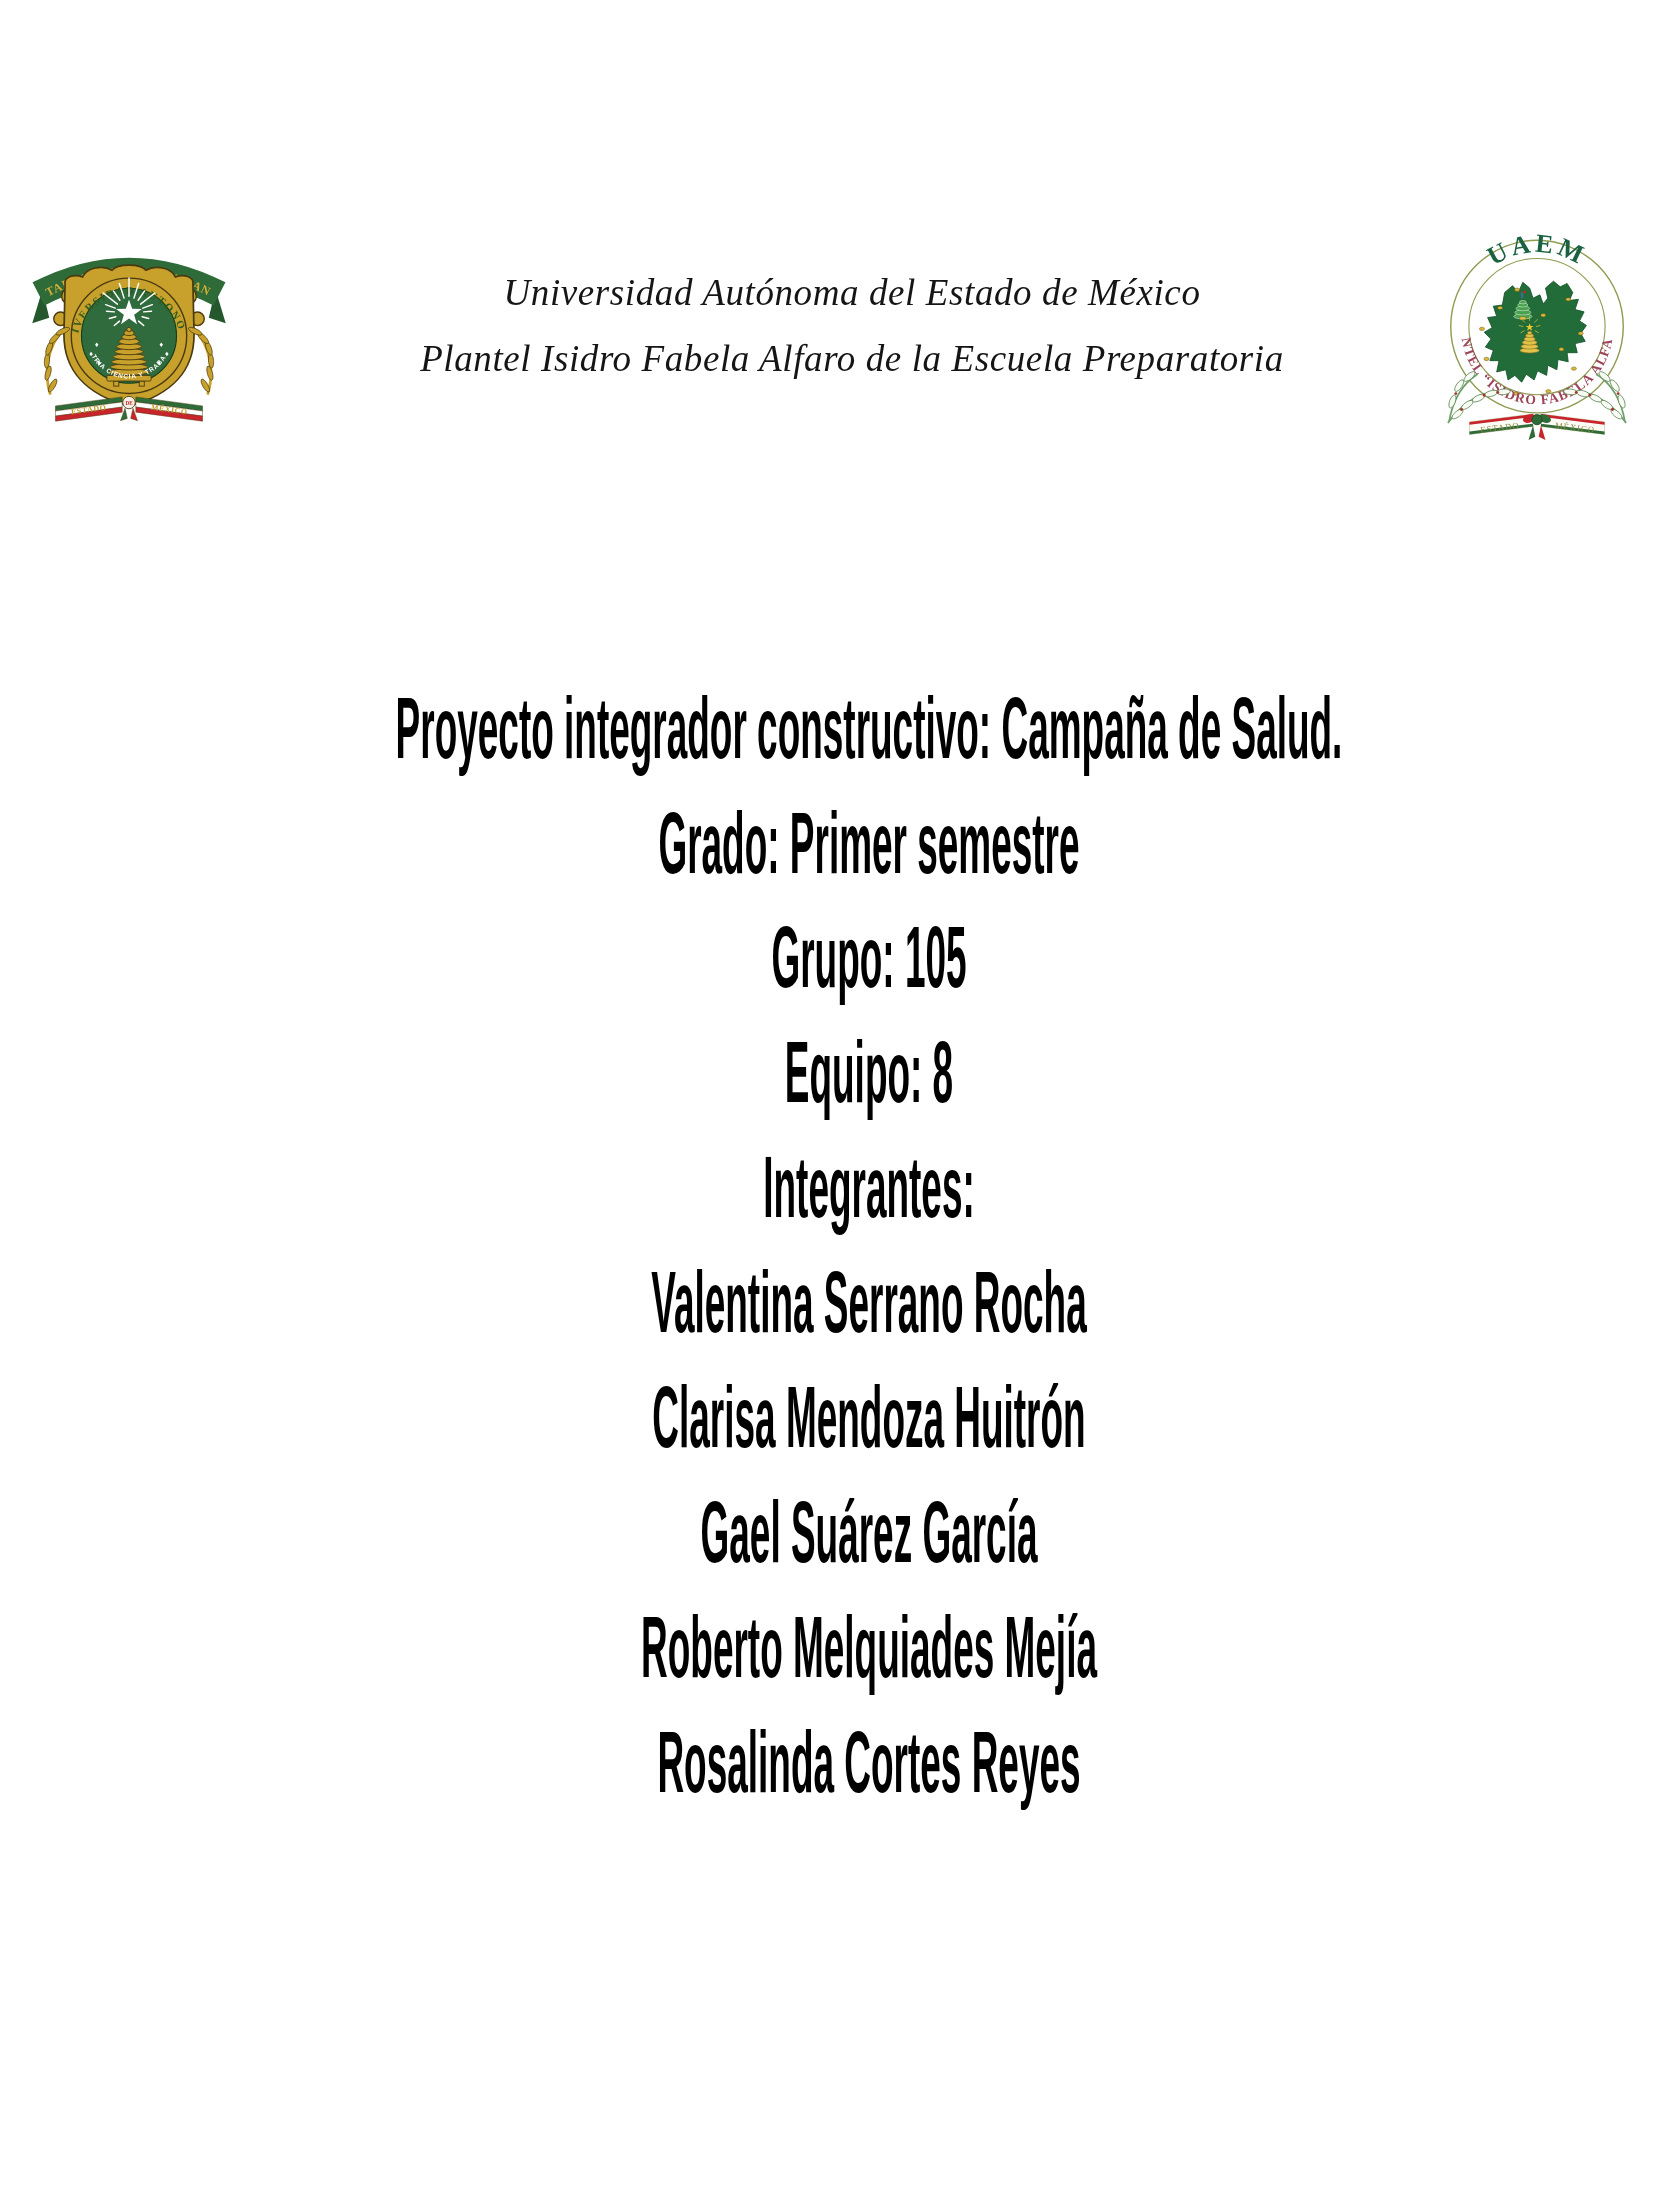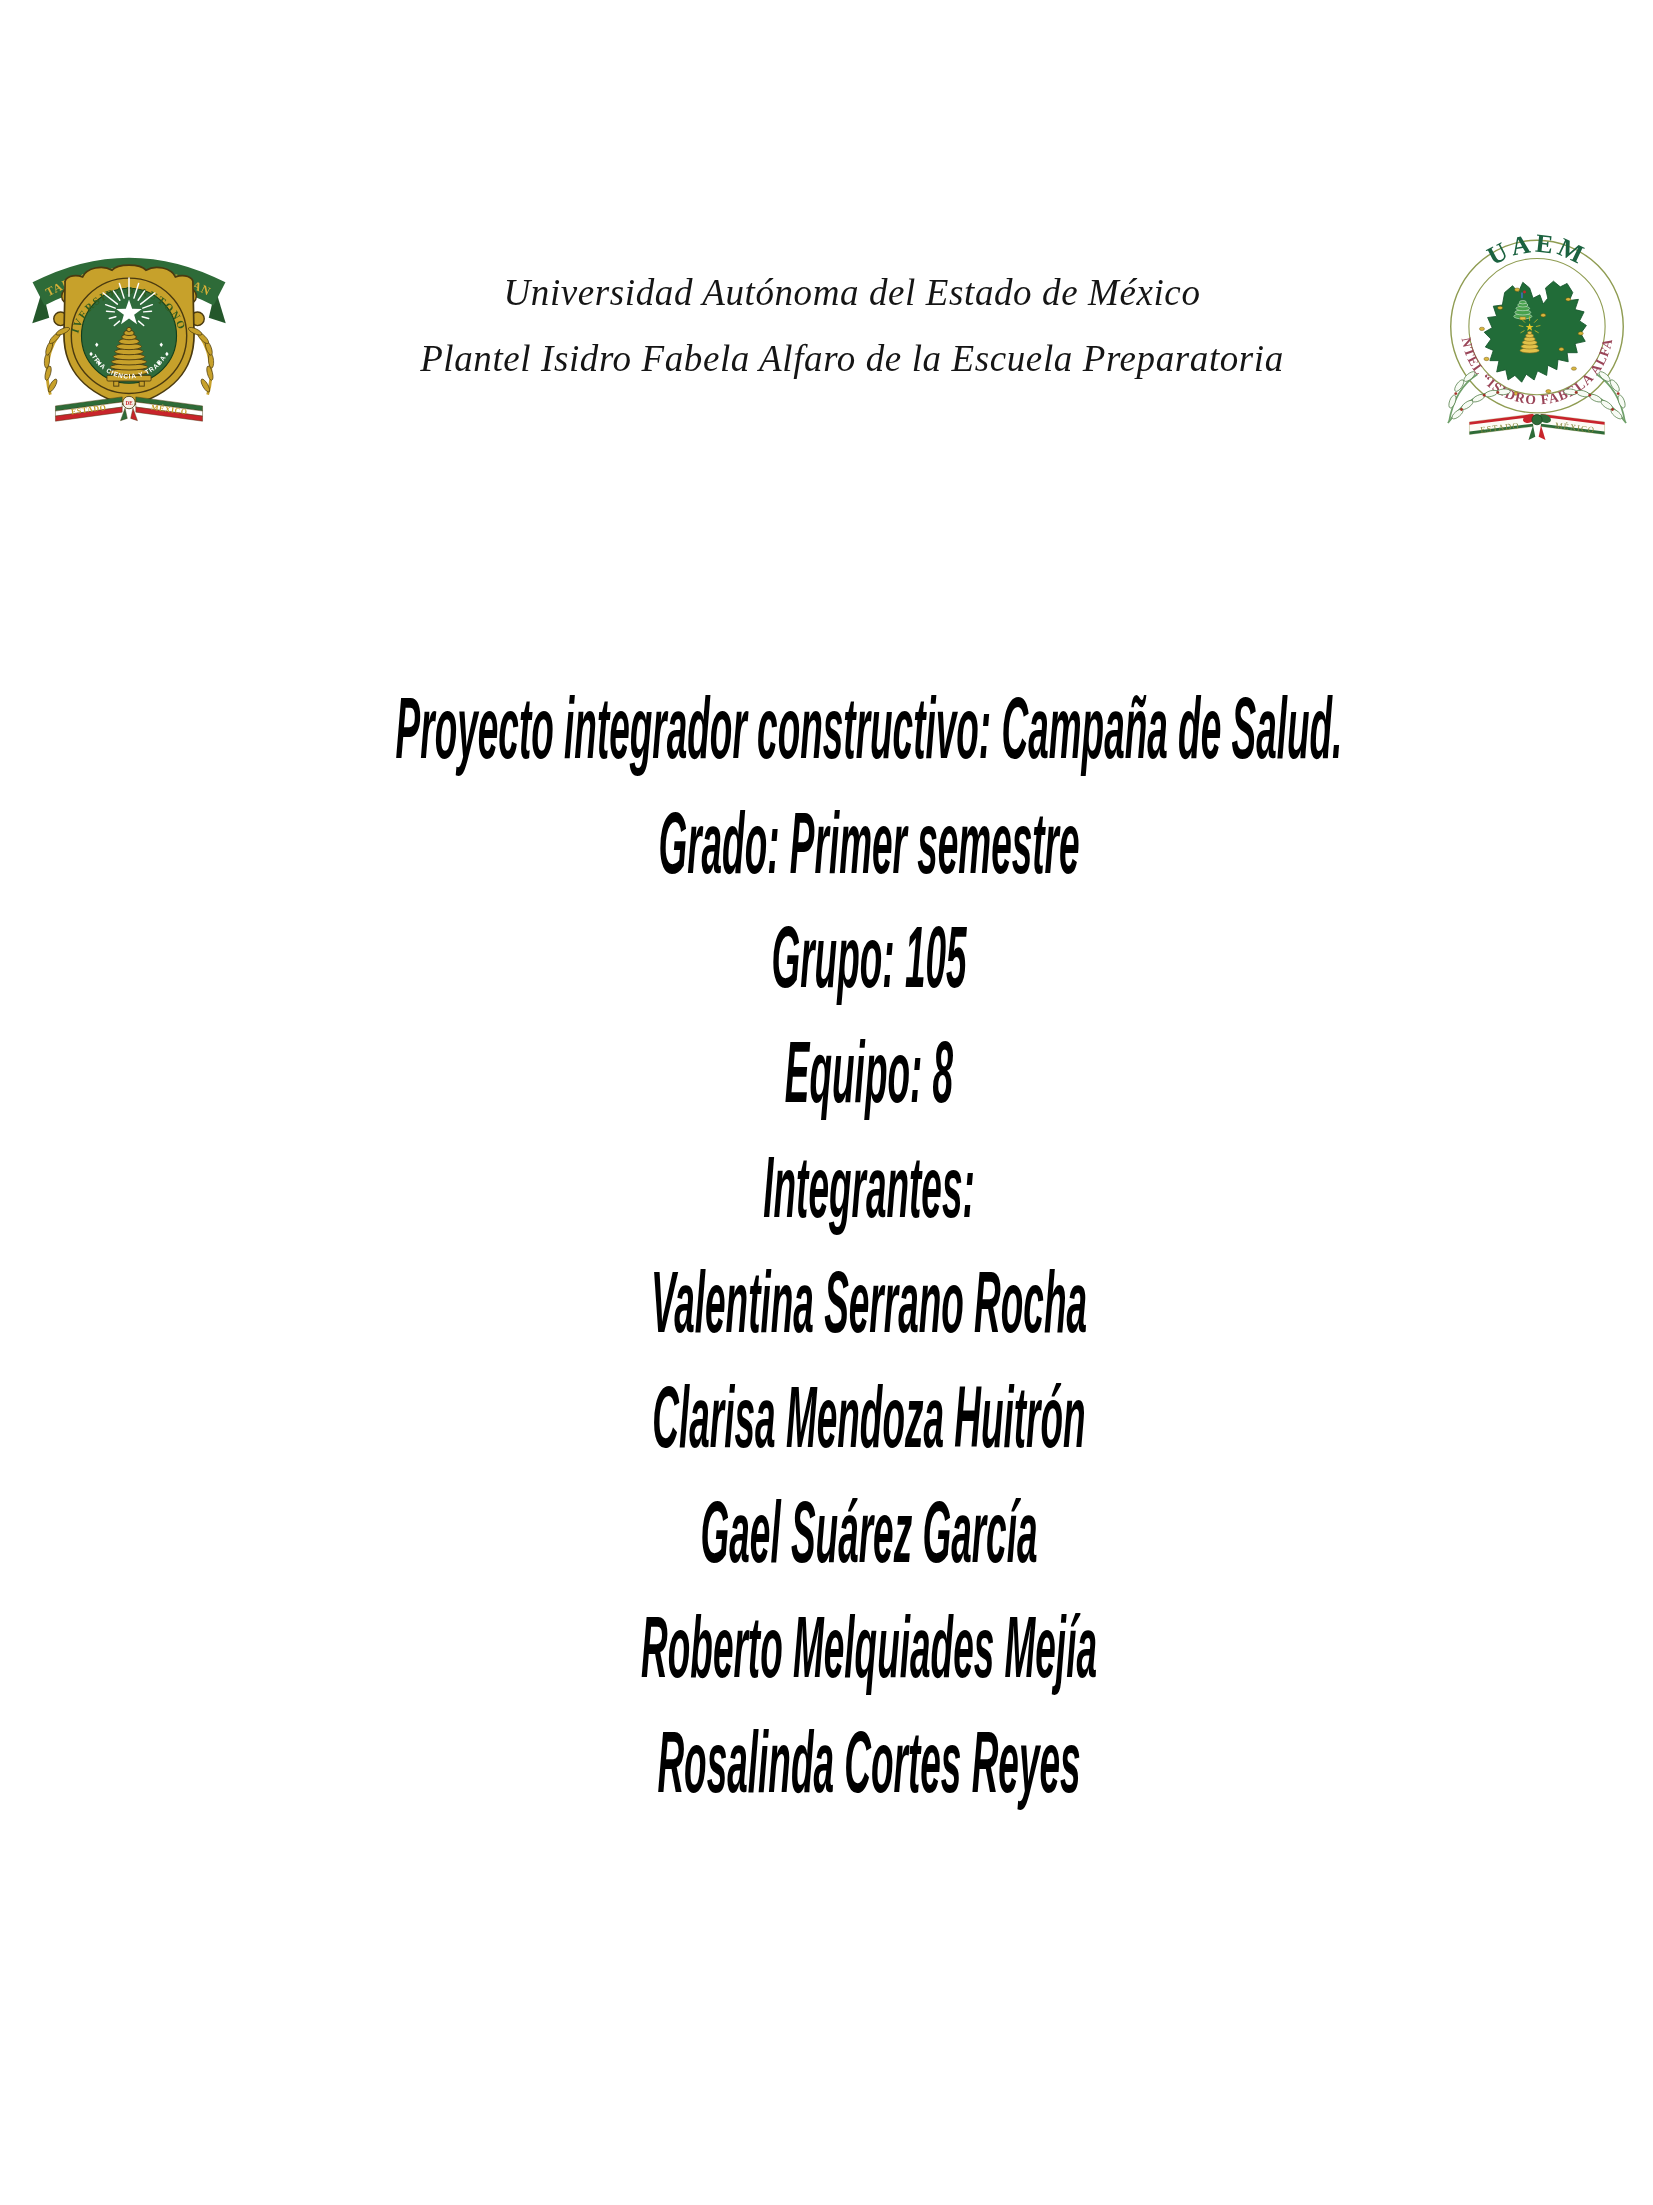--- a/index.html
+++ b/index.html
@@ -8,21 +8,21 @@
     font-family:"Liberation Sans", sans-serif;overflow:hidden;color:#1a1a1a;
   }
   .page{position:absolute;inset:0;background:#ffffff;}
   
   .header{
     position:absolute;left:35px;width:1634px;top:260px;text-align:center;
     font-family:"Liberation Serif", serif;font-style:italic;
     font-size:37px;line-height:66px;color:#151515;letter-spacing:0.6px;
   }
   
-  .doc-body{position:absolute;left:93px;width:1552px;top:0;height:2205px;font-style:italic;}
+  .doc-body{position:absolute;left:93px;width:1552px;top:0;height:2205px;}
   .cond-line{
     position:absolute;left:50%;white-space:nowrap;
     font-family:"Liberation Sans", sans-serif;font-weight:bold;
     font-size:88px;line-height:88px;color:#000;
     transform:translateX(-50%) scaleX(0.42);
   }
   .logo{position:absolute;}
   svg text{user-select:none;}
 </style>
 </head>

